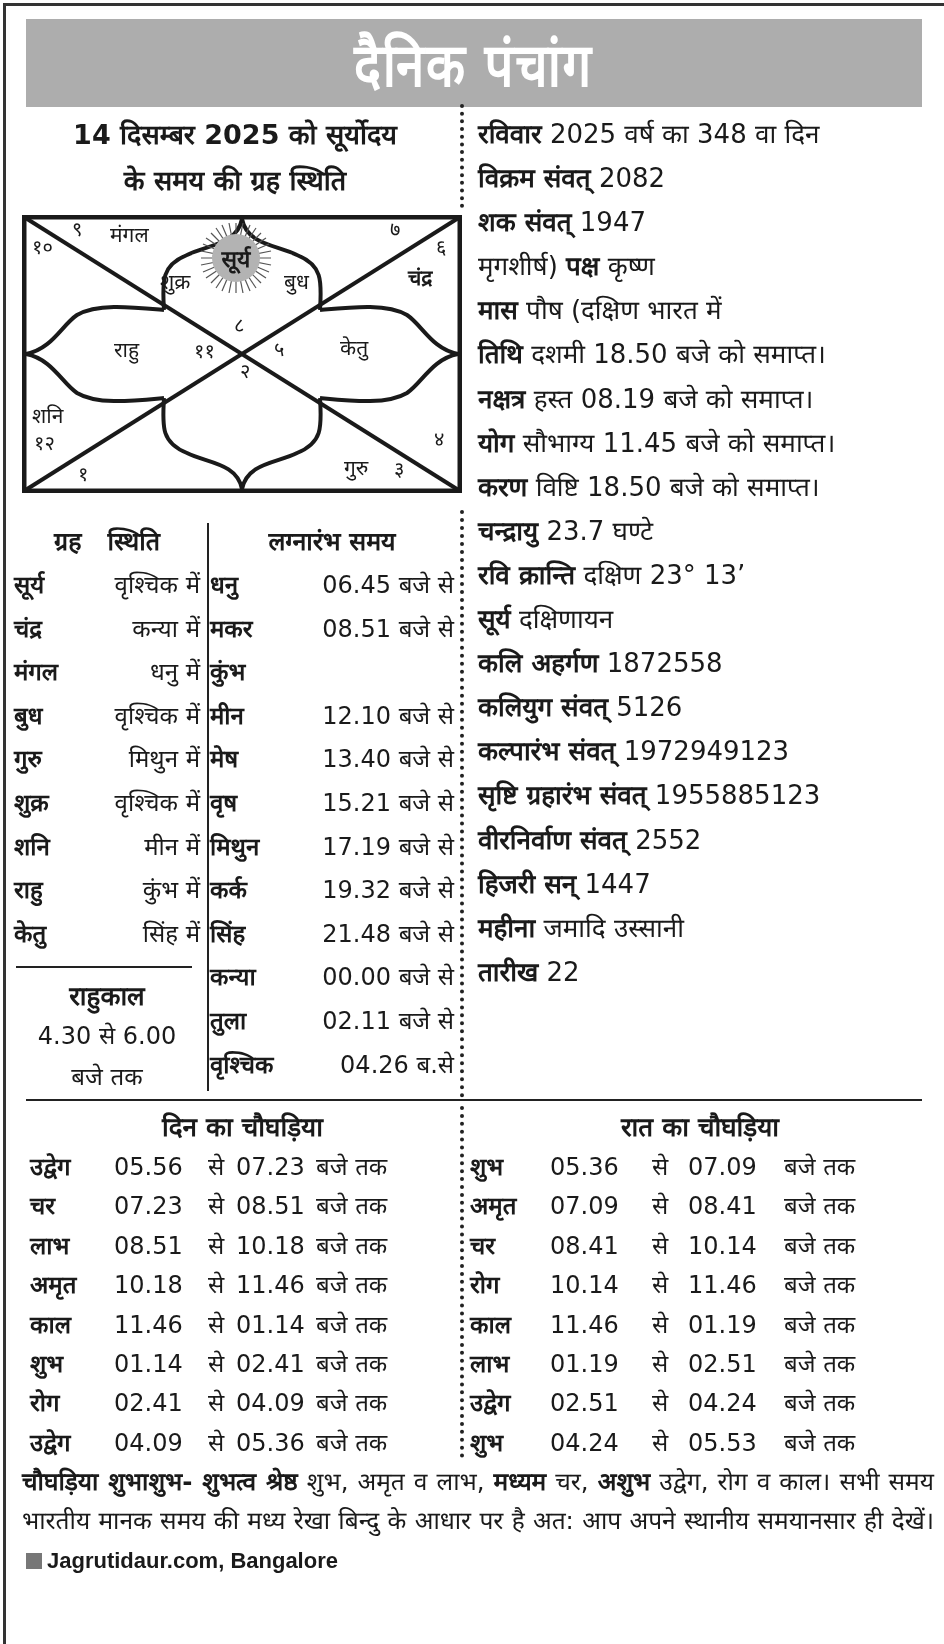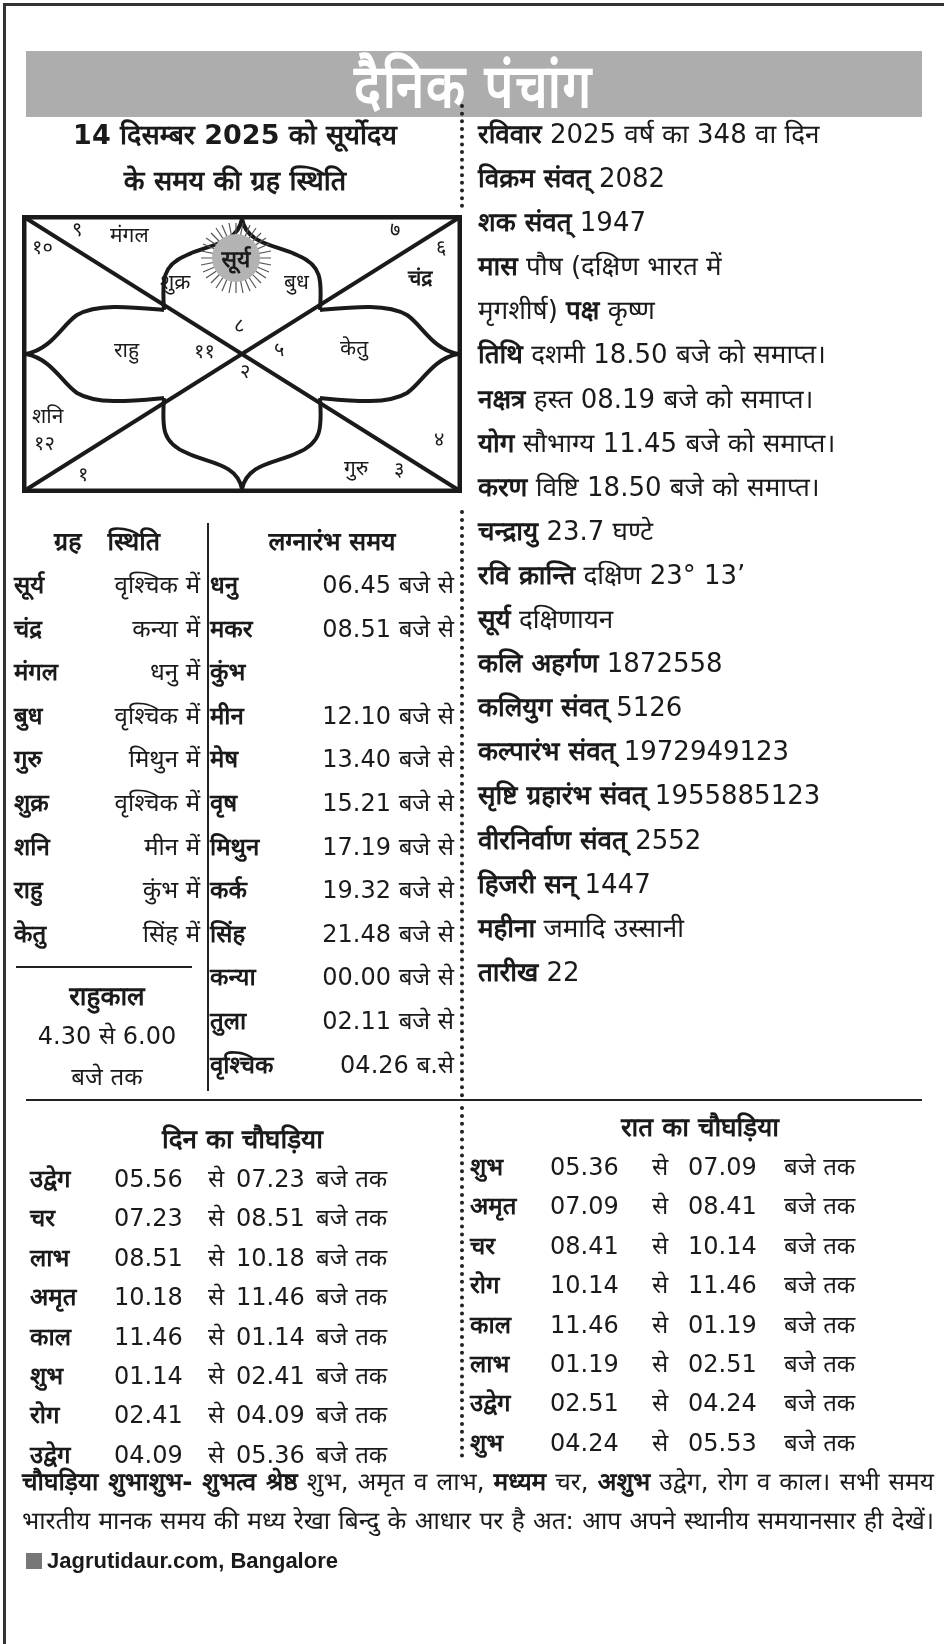--- a/index.html
+++ b/index.html
@@ -5,22 +5,22 @@
   html, body { margin: 0; padding: 0; background: #ffffff; }
   body {
     width: 944px; height: 1644px; position: relative; overflow: hidden;
     font-family: "DejaVu Sans", "Liberation Sans", sans-serif; color: #1a1a1a;
   }
   .page-frame {
     position: absolute; left: 3px; top: 3px; width: 941px; height: 1641px;
     border-top: 3px solid #333; border-left: 3px solid #333; box-sizing: border-box;
   }
   .masthead {
-    position: absolute; left: 26px; top: 19px; width: 896px; height: 66px;
-    background: #adadad; display: flex; align-items: center; justify-content: center; margin-top: 32px;
+    position: absolute; left: 26px; top: 19px; width: 896px; height: 88px;
+    background: #adadad; display: flex; align-items: center; justify-content: center;
   }
   .masthead-title {
     color: #ffffff; font-size: 60px; font-weight: bold; letter-spacing: 2px;
     font-family: "DejaVu Sans Condensed", "DejaVu Sans", sans-serif; transform: scaleX(0.85);
   }
 
   
   .chart-heading {
     position: absolute; left: 20px; top: 112px; width: 430px; text-align: center;
     font-size: 27px; font-weight: bold; line-height: 46px;
@@ -66,21 +66,21 @@
 
   
   .info-col { position: absolute; left: 478px; top: 112px; width: 460px; }
   .info-row { height: 44.1px; line-height: 44.1px; font-size: 26px; white-space: nowrap; }
   .info-row .ikey { font-weight: bold; }
 
   
   .hrule { position: absolute; left: 26px; top: 1099px; width: 896px; border-top: 2px solid #222; }
 
   .chog-col { position: absolute; top: 1106px; }
-  .chog-day { left: 30px; width: 425px; margin-top: 12px; }
+  .chog-day { left: 30px; width: 425px; }
   .chog-night { left: 470px; width: 460px; }
   .chog-head { font-size: 26px; font-weight: bold; text-align: center; height: 42px; line-height: 42px; }
   .chog-row { display: flex; height: 39.4px; line-height: 39.4px; font-size: 24px; white-space: nowrap; }
   .chog-row .cname { font-weight: bold; width: 84px; }
   .chog-row .cfrom { width: 82px; }
   .chog-row .cse { width: 40px; text-align: center; }
   .chog-row .cto { width: 80px; }
   .chog-row .csuffix { flex: 1; }
   .chog-night .cname { width: 80px; }
   .chog-night .cse { width: 56px; }
@@ -277,22 +277,22 @@
   <div class="lagna-row">
       <span class="lname" style="width:96px;">वृश्चिक</span>
       <span class="ltime">04.26 ब.से</span>
     </div>
 </div>
 
 <div class="info-col">
   <div class="info-row"><span class="ikey">रविवार</span><span> 2025 वर्ष का 348 वा दिन</span></div>
   <div class="info-row"><span class="ikey">विक्रम संवत्</span><span> 2082</span></div>
   <div class="info-row"><span class="ikey">शक संवत्</span><span> 1947</span></div>
+  <div class="info-row"><span>मृगशीर्ष) </span><span class="ikey">पक्ष</span><span> कृष्ण</span></div>
   <div class="info-row"><span class="ikey">मास</span><span> पौष (दक्षिण भारत में</span></div>
-  <div class="info-row"><span>मृगशीर्ष) </span><span class="ikey">पक्ष</span><span> कृष्ण</span></div>
   <div class="info-row"><span class="ikey">तिथि</span><span> दशमी 18.50 बजे को समाप्त।</span></div>
   <div class="info-row"><span class="ikey">नक्षत्र</span><span> हस्त 08.19 बजे को समाप्त।</span></div>
   <div class="info-row"><span class="ikey">योग</span><span> सौभाग्य 11.45 बजे को समाप्त।</span></div>
   <div class="info-row"><span class="ikey">करण</span><span> विष्टि 18.50 बजे को समाप्त।</span></div>
   <div class="info-row"><span class="ikey">चन्द्रायु</span><span> 23.7 घण्टे</span></div>
   <div class="info-row"><span class="ikey">रवि क्रान्ति</span><span> दक्षिण 23° 13’</span></div>
   <div class="info-row"><span class="ikey">सूर्य</span><span>  दक्षिणायन</span></div>
   <div class="info-row"><span class="ikey">कलि अहर्गण</span><span> 1872558</span></div>
   <div class="info-row"><span class="ikey">कलियुग संवत्</span><span> 5126</span></div>
   <div class="info-row"><span class="ikey">कल्पारंभ संवत्</span><span> 1972949123</span></div>

